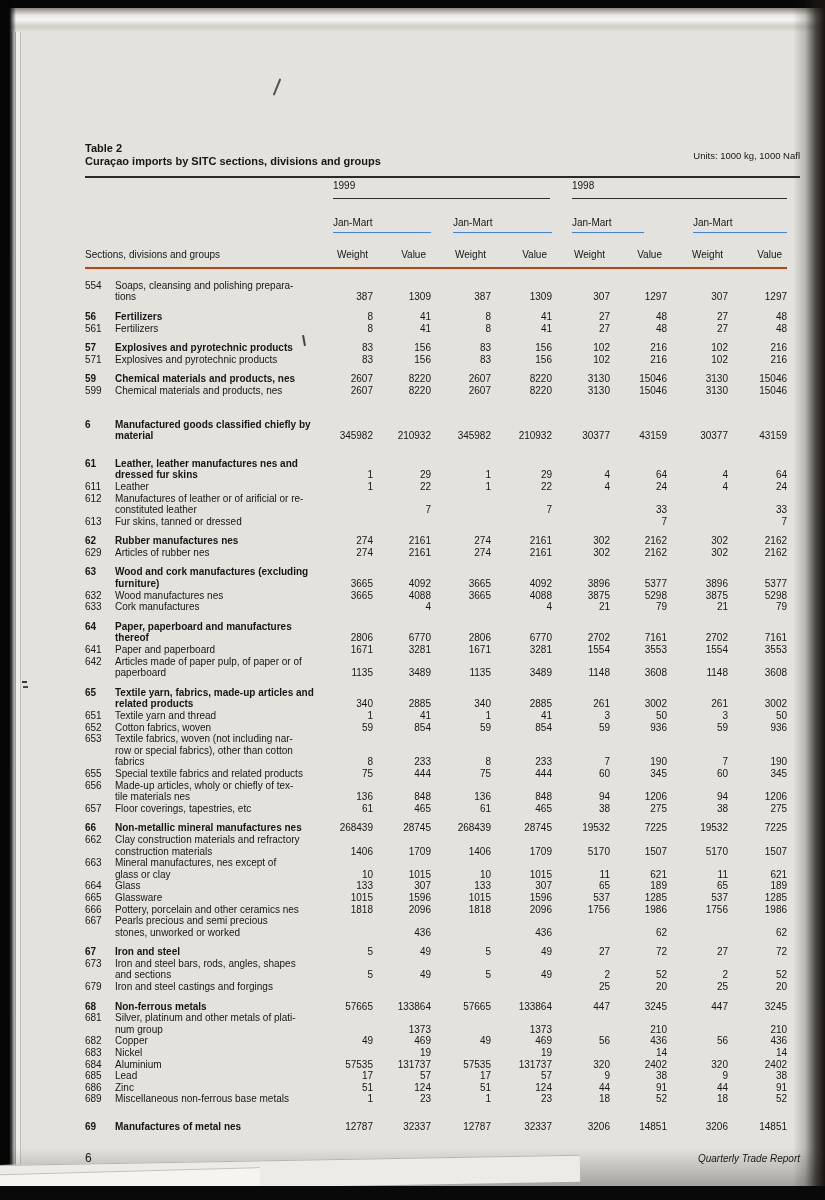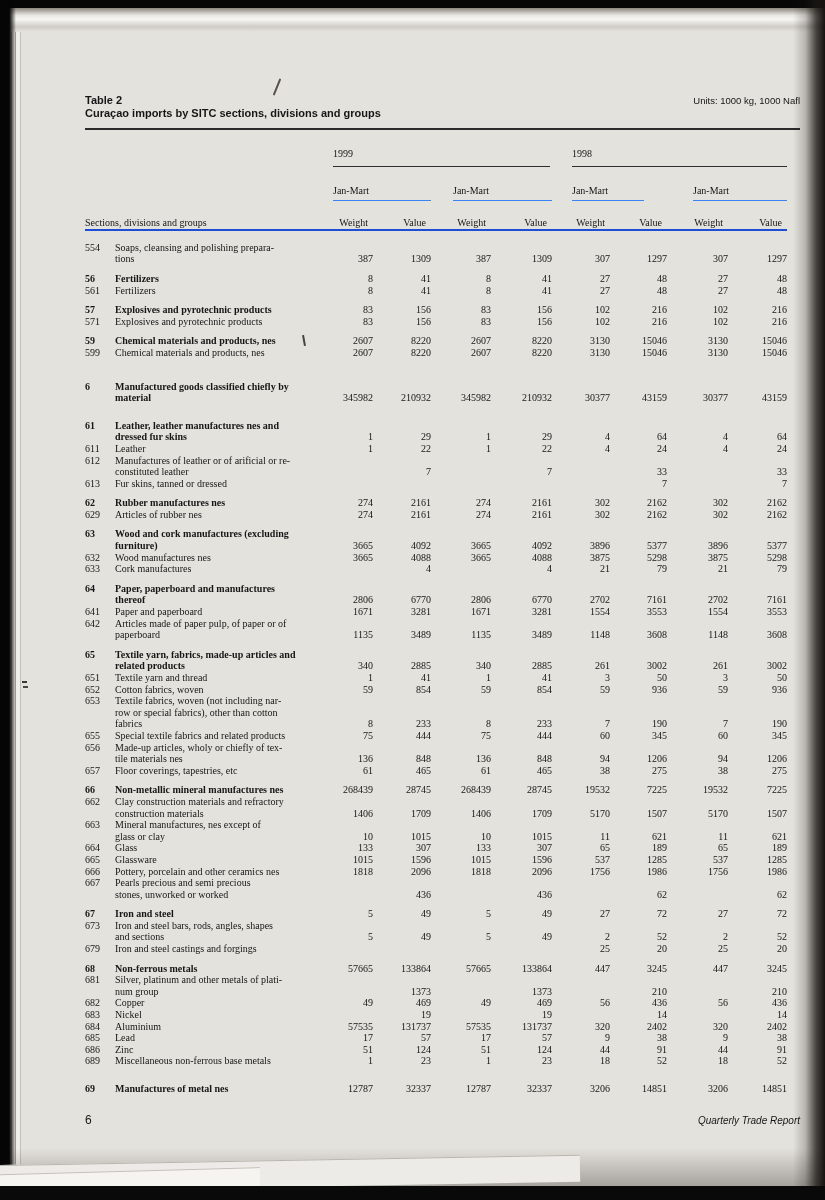--- a/index.html
+++ b/index.html
@@ -29,40 +29,40 @@
   .bottom-band{position:absolute;left:0;top:1186px;width:825px;height:14px;background:#090909;z-index:8;}
   .pen-slash{position:absolute;left:276px;top:78px;width:2px;height:18px;background:#55524d;
     transform:rotate(22deg);border-radius:1px;z-index:3;}
   .pen-tick{position:absolute;left:303px;top:335px;width:2px;height:11px;background:#454340;
     transform:rotate(-10deg);z-index:3;}
   .pen-dots{position:absolute;left:22px;top:681px;width:5px;height:2px;background:#3c3a37;
     box-shadow:1px 5px 0 #4a4845;z-index:5;}
 
   
   .content{position:absolute;left:85px;top:94px;width:715px;z-index:2;}
-  .head{display:flex;align-items:flex-start;}
+  .head{display:flex;align-items:center;margin-top:48px;}
   .head-titles{font-size:11px;font-weight:bold;line-height:13px;}
   .units{margin-left:auto;font-size:9.5px;line-height:13px;white-space:nowrap;}
   .top-rule{margin-top:8px;height:2px;background:#2b2b2b;}
 
-  table.imports{border-collapse:collapse;table-layout:fixed;width:702px;margin-top:18px;font-family:Liberation Serif, serif;}
+  table.imports{border-collapse:collapse;table-layout:fixed;width:702px;margin-top:2px;}
   td{padding:0;vertical-align:bottom;font-size:10px;line-height:11.6px;}
   col.c-code{width:30px;} col.c-desc{width:218px;}
   col.c1{width:40px;} col.c2{width:58px;} col.c3{width:60px;} col.c4{width:61px;}
   col.c-gap{width:20px;}
   col.c5{width:38px;} col.c6{width:57px;} col.c7{width:61px;} col.c8{width:59px;}
 
   .yrule{border-bottom:1px solid #2e2e2e;padding-bottom:6px;font-size:10px;}
   .yrule.g1{margin-right:2px;}
   .yrule.g2{margin-left:20px;}
   .prule{border-bottom:1px solid #3b82f6;margin-top:18px;padding-bottom:4px;font-size:10px;}
   .prule.p2{margin-left:22px;}
   .prule.p3{margin-left:20px;margin-right:23px;}
   .prule.p4{margin-left:26px;}
-  tr.measure-row td{padding-top:16px;padding-bottom:0;border-bottom:2px solid #1d4ed8;
+  tr.measure-row td{padding-top:16px;padding-bottom:6px;border-bottom:2px solid #c2410c;
     text-align:right;}
   tr.measure-row td.rowhead{text-align:left;}
   tr.measure-row td .mlabel{padding-right:5px;display:inline-block;}
 
   tbody td.num{text-align:right;white-space:nowrap;}
   tbody td.desc{white-space:pre-line;padding-right:4px;}
   tbody td.code{vertical-align:top;}
   tbody tr.bold td.code,tbody tr.bold td.desc{font-weight:bold;}
   tbody tr.gap-first td{padding-top:11px;}
   tbody tr.gap-sm td{padding-top:8px;}

